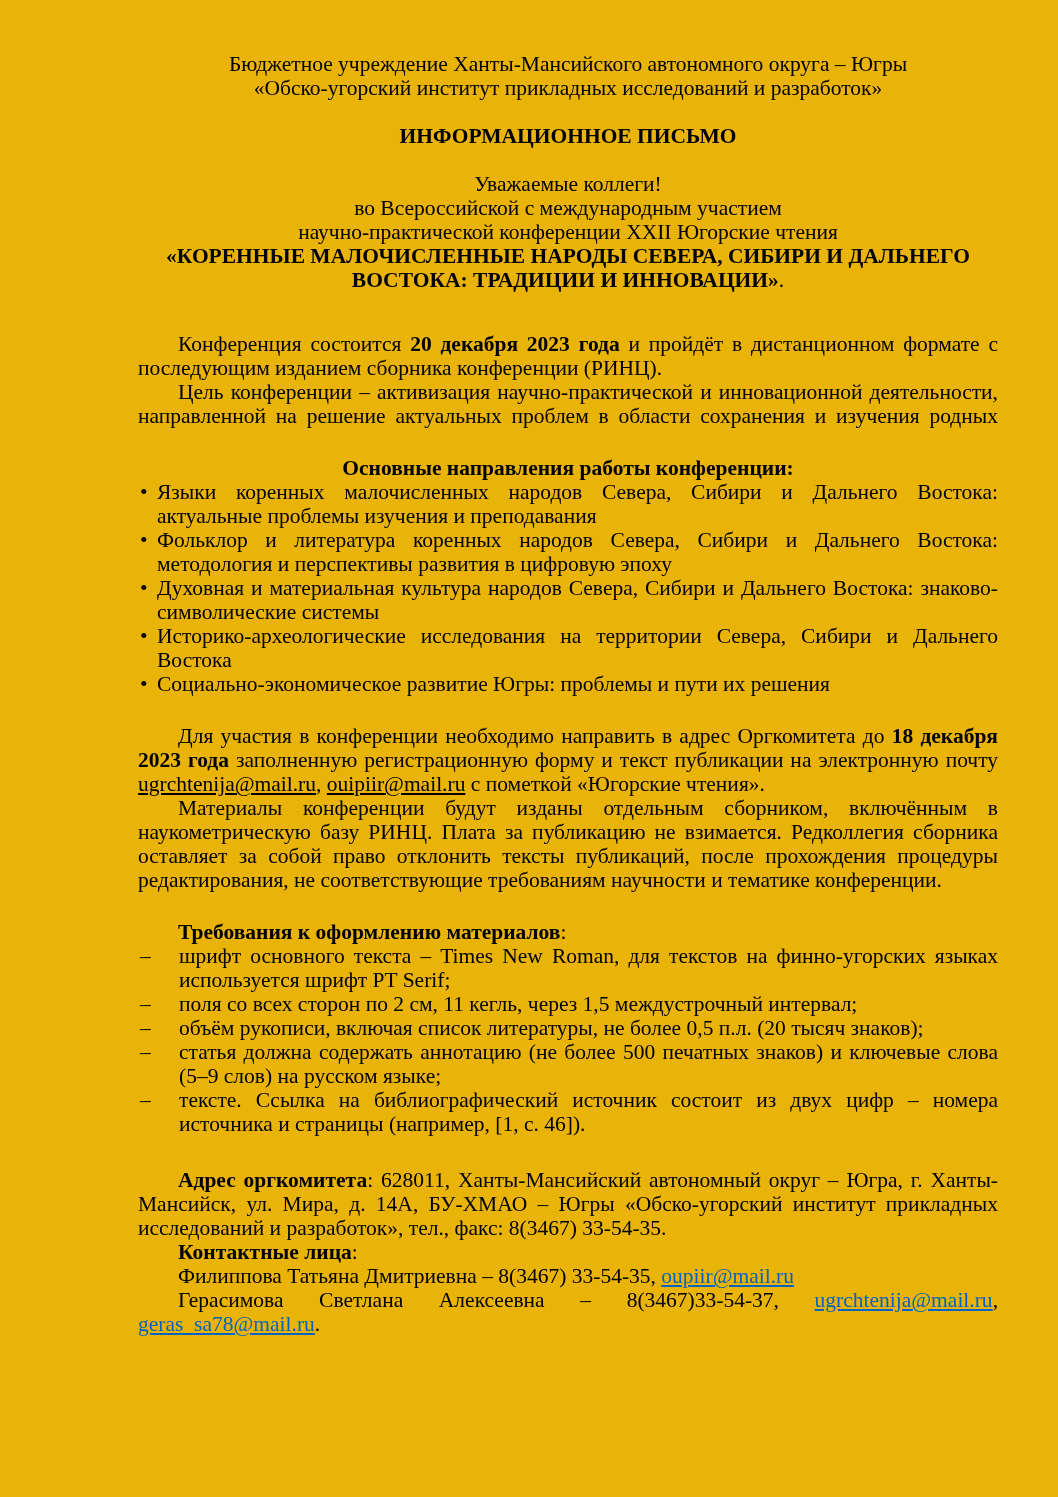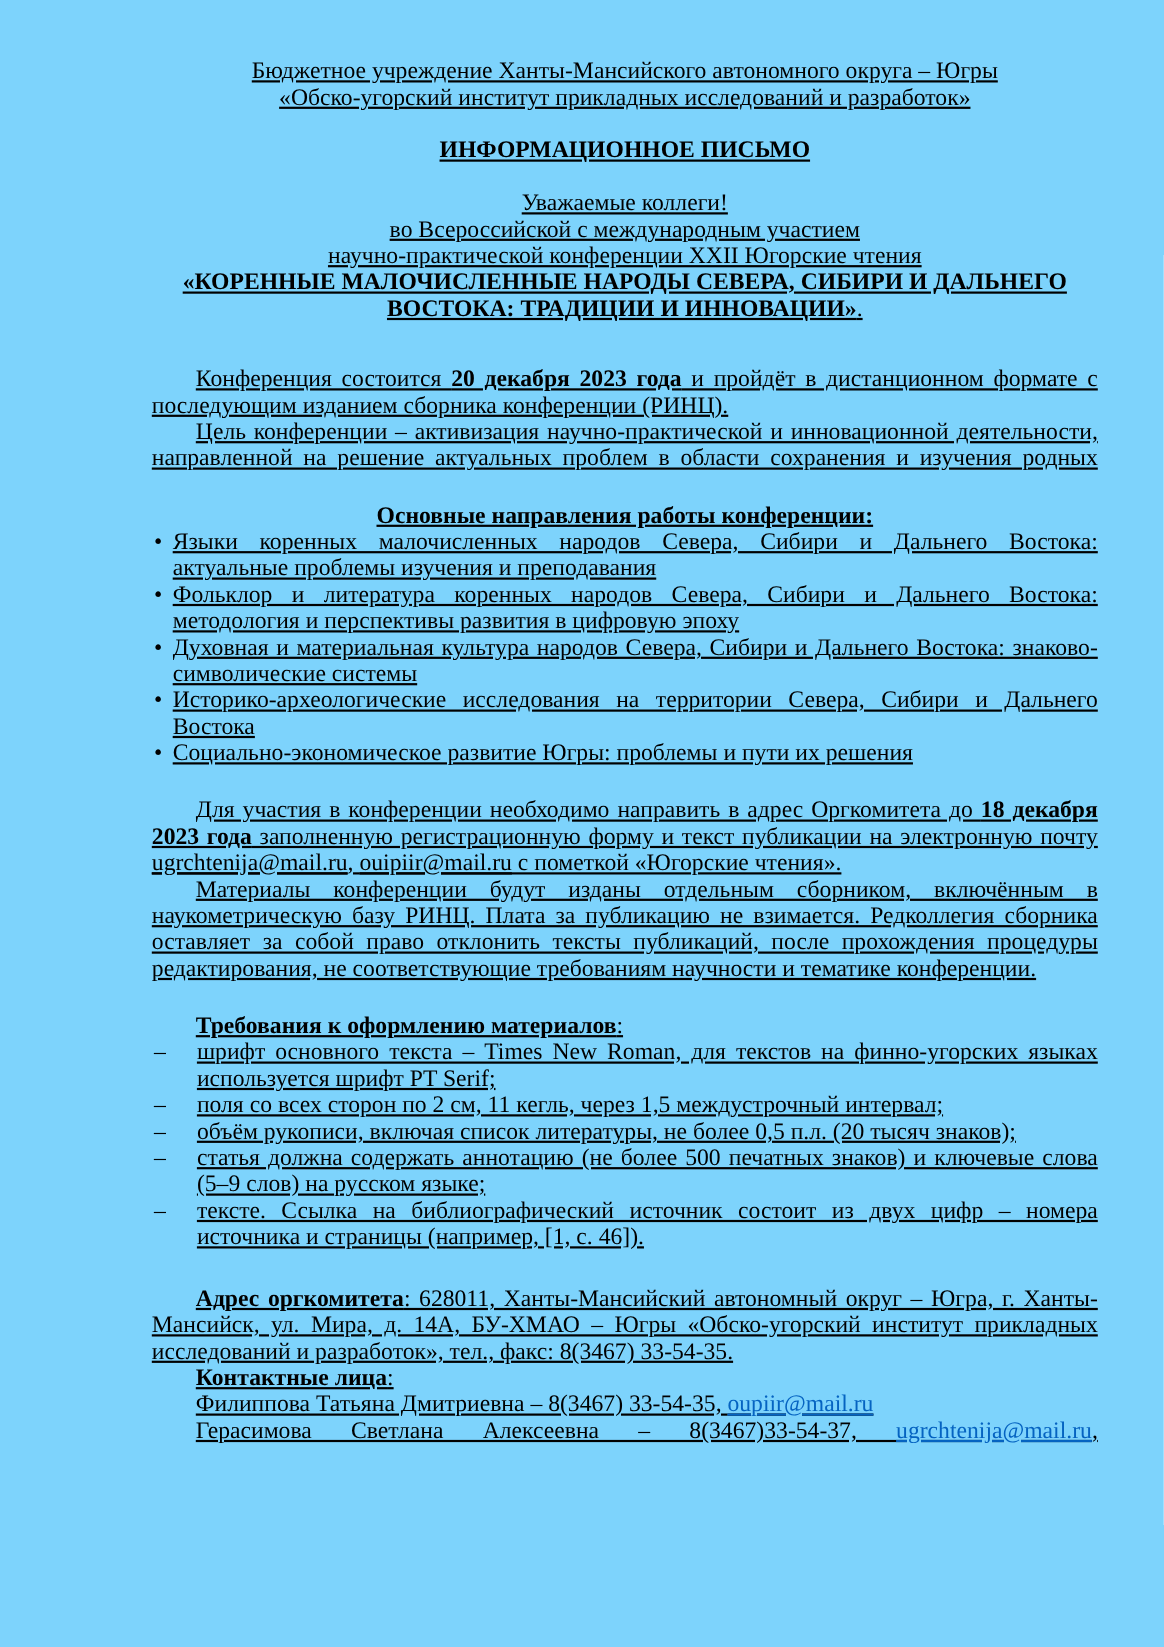--- a/index.html
+++ b/index.html
@@ -28,21 +28,21 @@
   .link { color: var(--link, #0563C1); text-decoration: underline; cursor: pointer; }
   .link.plainlink { color: #000000; }
   .gap { height: 24px; }
   .gap-md { height: 28px; }
   .gap-lg { height: 40px; }
   .gap-xl { height: 32px; }
 </style>
 </head>
 <body>
 
-<div class="page" style="background: #7dd3fc; color: rgb(0, 0, 0); text-decoration: underline;">
+<div class="page" style="background: #eab308; color: rgb(0, 0, 0);">
     <div class="block center">
       <div class="ln"><span>Бюджетное учреждение Ханты-Мансийского автономного округа – Югры</span></div>
     </div>
     <div class="block center">
       <div class="ln"><span>«Обско-угорский институт прикладных исследований и разработок»</span></div>
     </div>
     <div class="gap"></div>
     <div class="block center">
       <div class="ln"><span class="b">ИНФОРМАЦИОННОЕ ПИСЬМО</span></div>
     </div>
@@ -139,14 +139,15 @@
       <div class="ln"><span>исследований и разработок», тел., факс: 8(3467) 33-54-35.</span></div>
     </div>
     <div class="block para">
       <div class="ln ind"><span class="b">Контактные лица</span><span>:</span></div>
     </div>
     <div class="block para">
       <div class="ln ind"><span>Филиппова Татьяна Дмитриевна – 8(3467) 33-54-35, </span><a class="link">oupiir@mail.ru</a></div>
     </div>
     <div class="block para">
       <div class="ln jst ind"><span>Герасимова Светлана Алексеевна – 8(3467)33-54-37, </span><a class="link">ugrchtenija@mail.ru</a><span>,</span></div>
+      <div class="ln"><a class="link">geras_sa78@mail.ru</a><span>.</span></div>
     </div>
   </div>
 
 </body></html>

